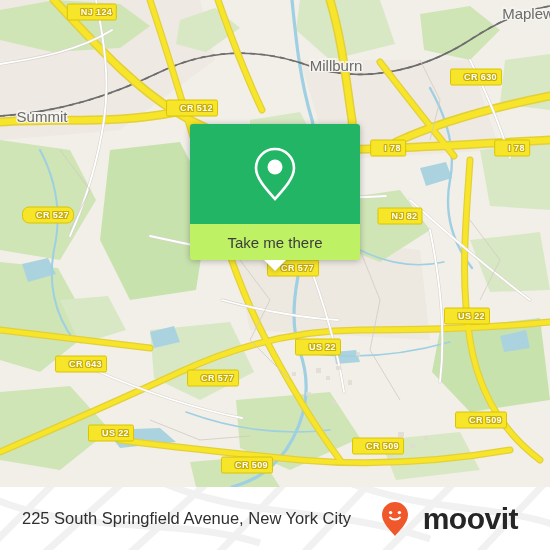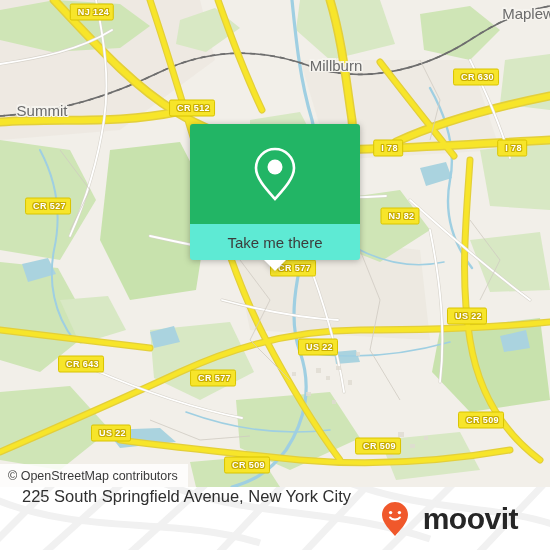--- a/index.html
+++ b/index.html
@@ -24,21 +24,21 @@
   .shield {
     position: absolute;
     background: #f7e52a;
     border: 1px solid #d9c400;
     border-radius: 2px;
     color: #ffffff;
     font-size: 9px;
     font-weight: bold;
     letter-spacing: .4px;
     line-height: 12px;
-    padding: 1px 4px 2px 7px;
+    padding: 1px 4px 2px 13px;
     text-align: center;
     white-space: nowrap;
     text-shadow:
       -1px 0 #c9ae00, 1px 0 #c9ae00, 0 -1px #c9ae00, 0 1px #c9ae00,
       -1px -1px #c9ae00, 1px -1px #c9ae00, -1px 1px #c9ae00, 1px 1px #c9ae00;
     transform: translate(-50%, -50%);
     z-index: 6;
   }
 
   
@@ -79,21 +79,21 @@
   }
   .popup-head {
     height: 100px;
     background: #22b565;
     border-radius: 3px 3px 0 0;
     display: flex; align-items: center; justify-content: center;
   }
   .popup-pin { display: block; }
   .popup-action {
     height: 36px;
-    background: #5eead4;
+    background: #bef264;
     border-radius: 0 0 3px 3px;
     display: flex; align-items: center; justify-content: center;
     color: #3c3c3c;
     font-size: 15px;
   }
   .popup-tail {
     position: absolute;
     left: 50%; top: 136px;
     width: 0; height: 0;
     transform: translateX(-50%);
@@ -107,21 +107,21 @@
     position: absolute;
     left: 0; top: 487px;
     width: 550px; height: 63px;
     background: #ffffff;
     overflow: hidden;
   }
   .footer-watermark { position: absolute; left: 0; top: 0; }
   .footer-inner {
     position: absolute; left: 0; top: 0;
     width: 532px; height: 63px;
-    display: flex; 
+    display: flex; align-items: center;
     justify-content: space-between;
     padding: 0 14px 0 22px;
   }
   .footer-address {
     color: #2f2f2f;
     font-size: 16.5px;
     white-space: nowrap;
   }
   .brand { display: flex; align-items: center; gap: 14px; }
   .brand-word {
@@ -275,31 +275,31 @@
           <rect x="332" y="400" width="4" height="4"></rect>
         <rect x="356" y="352" width="4" height="4"></rect>
           <rect x="292" y="372" width="4" height="4"></rect>
         <rect x="398" y="432" width="6" height="5"></rect>
           <rect x="410" y="444" width="5" height="4"></rect>
         <rect x="388" y="452" width="5" height="5"></rect>
           <rect x="424" y="436" width="4" height="4"></rect>
       </g>
     </svg>
 
-    <div class="place" style="left:42px;  top:110px;">Summit</div>
+    <div class="place" style="left:42px;  top:116px;">Summit</div>
     <div class="place" style="left:336px; top:65px;">Millburn</div>
     <div class="place" style="left:528px; top:13px;">Maplew</div>
 
     <div class="shield" style="left:92px;  top:12px;">NJ 124</div>
     <div class="shield" style="left:184px; top:108px;margin-left:8px;">CR 512</div>
     <div class="shield" style="left:476px; top:77px;">CR 630</div>
     <div class="shield" style="left:388px; top:148px;">I 78</div>
     <div class="shield" style="left:512px; top:148px;">I 78</div>
     <div class="shield" style="left:400px; top:216px;">NJ 82</div>
-    <div class="shield" style="left:48px;  top:206px;">CR 527</div>
+    <div class="shield" style="left:48px;  top:215px;border-radius:7px;">CR 527</div>
     <div class="shield" style="left:293px; top:268px;">CR 577</div>
     <div class="shield" style="left:467px; top:316px;">US 22</div>
     <div class="shield" style="left:81px;  top:339px;margin-top:25px;">CR 643</div>
     <div class="shield" style="left:318px; top:347px;">US 22</div>
     <div class="shield" style="left:213px; top:378px;">CR 577</div>
     <div class="shield" style="left:111px; top:433px;">US 22</div>
     <div class="shield" style="left:481px; top:420px;">CR 509</div>
     <div class="shield" style="left:378px; top:446px;">CR 509</div>
     <div class="shield" style="left:247px; top:465px;">CR 509</div>
 
@@ -307,21 +307,20 @@
       <div class="popup-head">
         <svg class="popup-pin" width="50" height="58" viewBox="0 0 50 58">
           <path d="M25 4 C14.5 4 6 12.5 6 23 C6 34 18 46 25 54 C32 46 44 34 44 23 C44 12.5 35.5 4 25 4 Z" fill="none" stroke="#ffffff" stroke-width="2.6"></path>
           <circle cx="25" cy="22" r="7.5" fill="#ffffff"></circle>
         </svg>
       </div>
       <div class="popup-action">Take me there</div>
       <div class="popup-tail"></div>
     </div>
 
-    <div class="attribution">© OpenStreetMap contributors</div>
   </div>
 
   <div class="footer">
     <svg class="footer-watermark" width="550" height="63" viewBox="0 0 550 63">
       <g stroke="#f1f1f1" stroke-width="7" fill="none">
         <path d="M-20 70 L70 -20"></path>
         <path d="M40 70 L140 -20"></path>
         <path d="M120 75 L230 -25"></path>
         <path d="M210 75 L300 -20"></path>
         <path d="M300 70 L380 -15"></path>

